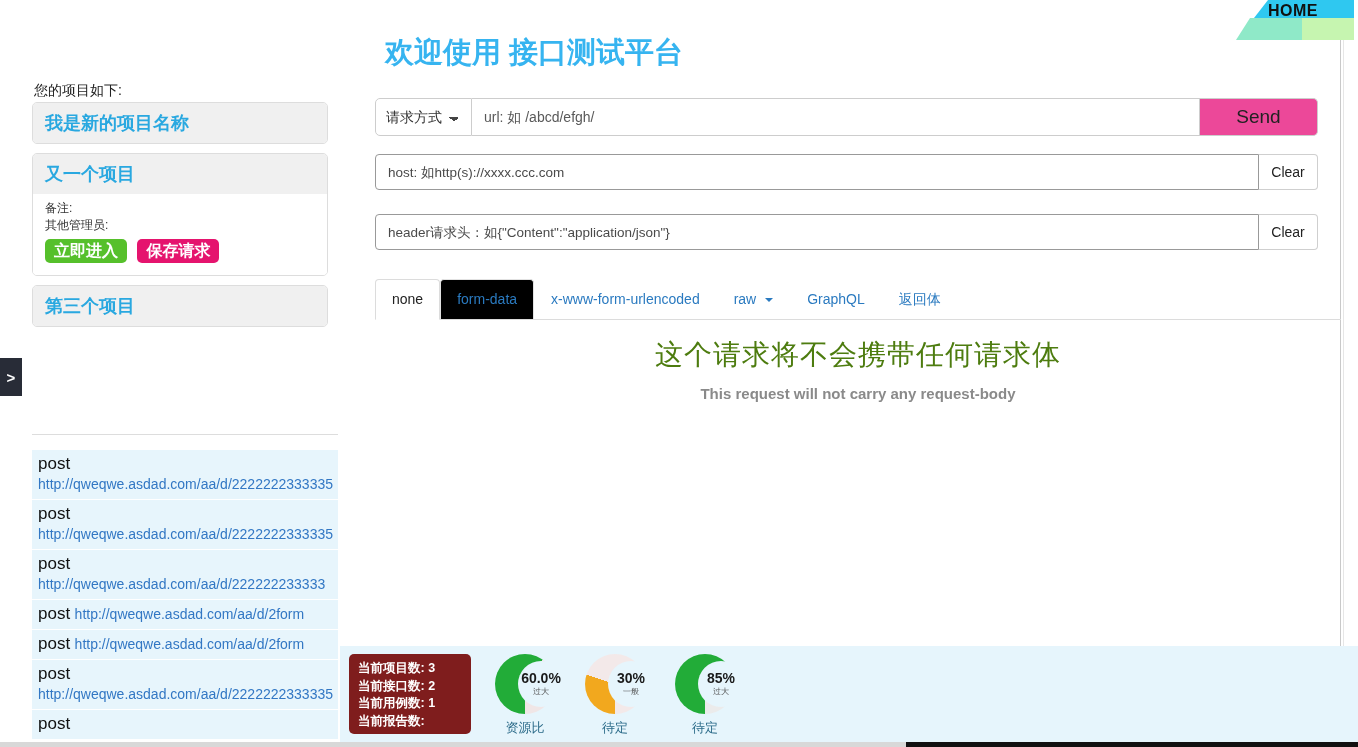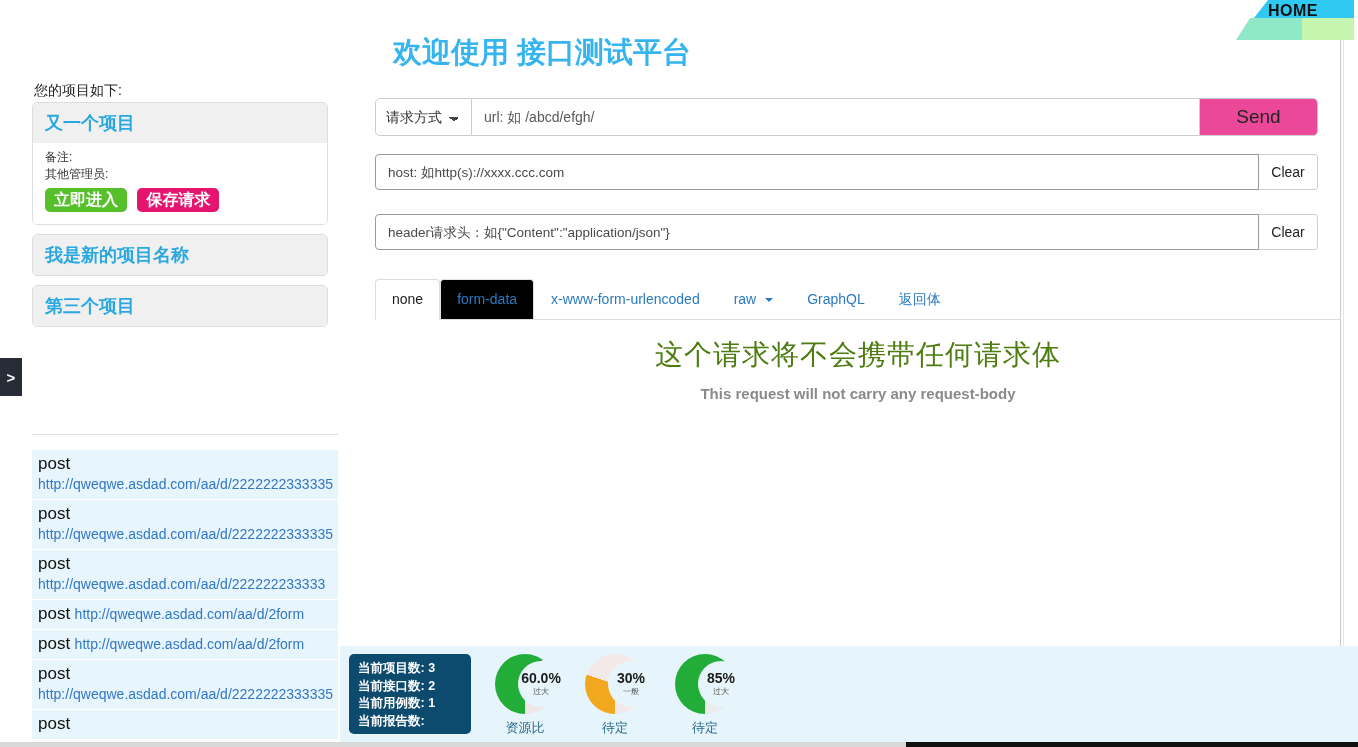--- a/index.html
+++ b/index.html
@@ -166,21 +166,21 @@
   .main {
     position: absolute;
     left: 338px; top: 0;
     width: 1003px; height: 742px;
     background: #ffffff;
     border-right: 1px solid #c9c9c9;
     overflow: hidden;
   }
   .main-title {
     position: absolute;
-    left: 55px; top: 33px;
+    left: 47px; top: 33px;
     font-size: 29px;
     font-weight: bold;
     color: #36b4f0;
   }
 
   .form-zone {
     position: absolute;
     left: 37px; top: 98px;
     width: 943px;
   }
@@ -336,21 +336,21 @@
     left: 340px; top: 646px;
     width: 1018px; height: 96px;
     background: #e6f5fc;
     overflow: hidden;
     z-index: 10;
   }
   .stats-box {
     position: absolute;
     left: 9px; top: 8px;
     width: 122px; height: 80px;
-    background: #0c4a6e;
+    background: #7f1d1d;
     border-radius: 5px;
     color: #ffffff;
     padding: 6px 9px;
     font-size: 12.5px;
     line-height: 17.5px;
     font-weight: bold;
   }
   .gauges {
     position: absolute;
     left: 140px; top: 2px;
@@ -436,43 +436,43 @@
     <div class="rib-a"></div>
     <div class="rib-b"></div>
     <div class="rib-c"></div>
     <div class="home-label">HOME</div>
   </div>
 
   <div class="sidebar">
     <div class="sidebar-heading">您的项目如下:</div>
 
     <div class="project-list">
+
+      <div class="project-card">
+        <div class="pc-head">
+          <div class="pc-title">我是新的项目名称</div>
+        </div>
+      </div>
 
       <div class="project-card">
         <div class="pc-head">
           <div class="pc-title">又一个项目</div>
         </div>
         <div class="pc-body">
           <div class="pc-meta">备注:</div>
           <div class="pc-meta">其他管理员:</div>
           <div class="pc-actions">
             <span class="btn-pill btn-green">立即进入</span>
             <span class="btn-pill btn-pink">保存请求</span>
           </div>
         </div>
       </div>
 
       <div class="project-card">
         <div class="pc-head">
-          <div class="pc-title">我是新的项目名称</div>
-        </div>
-      </div>
-
-      <div class="project-card">
-        <div class="pc-head">
           <div class="pc-title">第三个项目</div>
         </div>
       </div>
 
     </div>
 
     <div class="sidebar-divider"></div>
 
     <div class="history-list">
       <div class="hist-item wrap">

